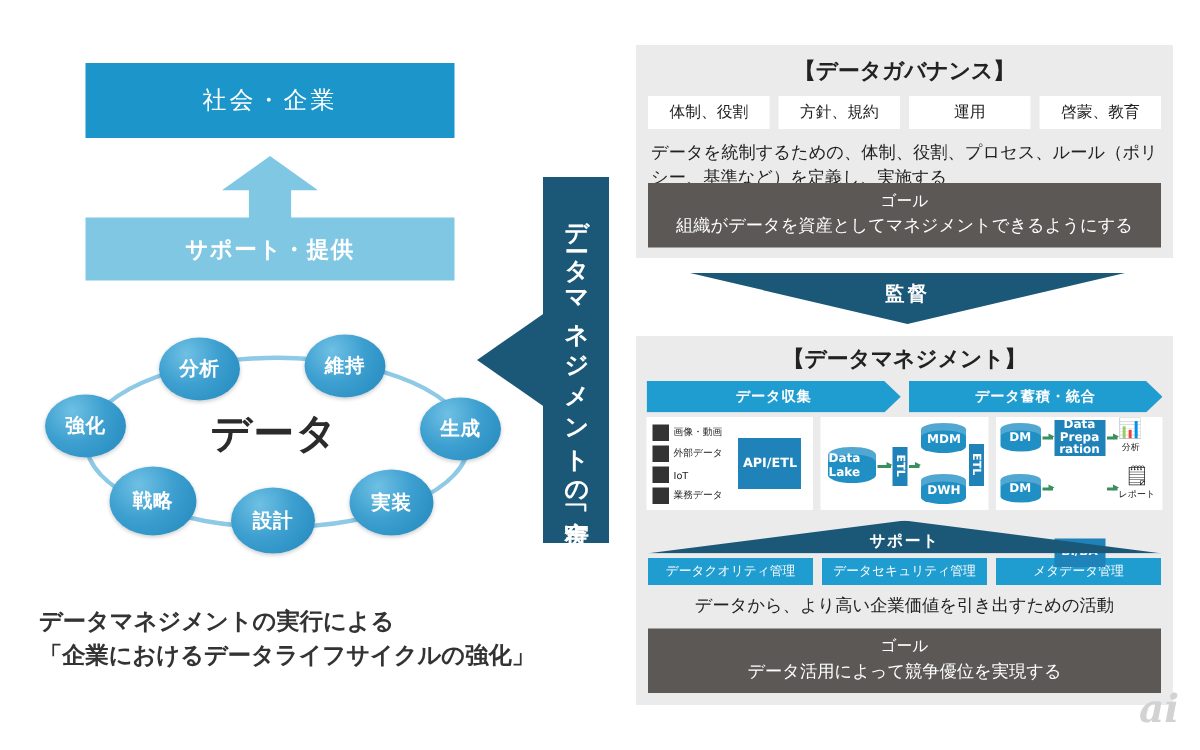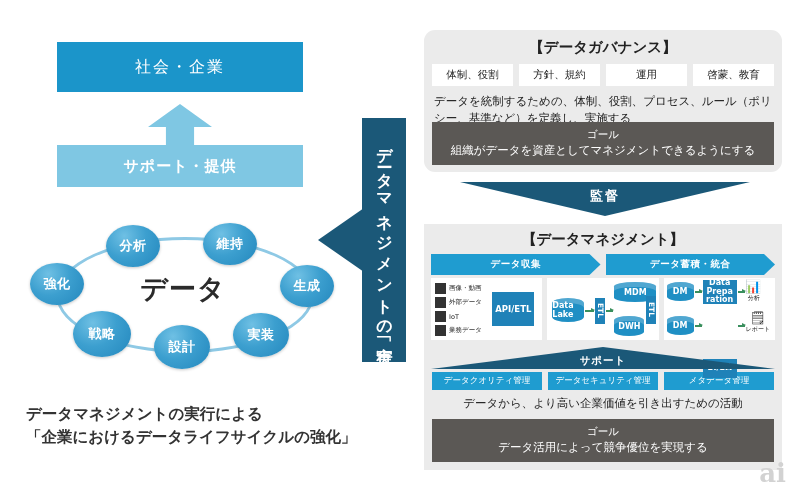--- a/index.html
+++ b/index.html
@@ -48,21 +48,21 @@
     background:#1b5878;display:flex;align-items:center;justify-content:center;}
   .banner span{writing-mode:vertical-rl;color:#fff;font-size:16px;font-weight:700;
     letter-spacing:3px;}
   .banner-arrow{position:absolute;left:318px;top:208px;width:46px;height:64px;
     background:#1b5878;clip-path:polygon(0% 50%,100% 0%,100% 100%);}
 
   
   .panel{position:absolute;background:#ebebeb;}
   .panel-title{text-align:center;font-size:14.5px;font-weight:700;color:#222;}
 
-  .gov{left:424px;top:30px;width:358px;height:142px;border-radius:11px;}
+  .gov{left:424px;top:30px;width:358px;height:142px;}
   .gov .panel-title{padding-top:8px;}
   .gov-tags{display:flex;gap:6px;padding:7px 8px 0 8px;}
   .gov-tags .tag{flex:1;background:#fff;text-align:center;font-size:10.5px;
     color:#222;padding:4px 0;white-space:nowrap;}
   .gov-desc{padding:7px 10px 0 10px;font-size:11.5px;line-height:1.5;color:#222;}
 
   .goal{background:#5b5855;color:#fff;text-align:center;padding:5px 0 6px;
     line-height:1.45;}
   .goal .g-l{font-size:10.5px;display:block;}
   .goal .g-t{font-size:11.5px;display:block;}
@@ -112,21 +112,21 @@
 
   .support-arrow{position:relative;margin:7px 7px 0 7px;height:22px;background:#1b5878;
     clip-path:polygon(50% 0%,100% 100%,0% 100%);display:flex;justify-content:center;}
   .support-arrow span{color:#fff;font-size:10.5px;font-weight:700;padding-top:7px;letter-spacing:1px;}
   .sup-row{display:flex;gap:6px;padding:3px 8px 0 8px;}
   .sup-row .tag{flex:1;background:#1f9cd0;color:#fff;text-align:center;font-size:8.5px;
     padding:3px 0;white-space:nowrap;}
   .dm-desc{text-align:center;font-size:11.5px;color:#222;padding-top:6px;}
   .dm-goal{position:absolute;left:8px;right:8px;bottom:8px;}
 
-  .watermark{position:absolute;right:14px;bottom:12px;font-size:26px;
+  .watermark{position:absolute;right:14px;bottom:12px;font-size:26px;font-style:italic;
     font-weight:700;color:#d2d2d2;font-family:"DejaVu Serif",serif;}
 </style>
 </head>
 <body>
 
 <div class="stage">
 
   <div class="society-box">
     <span>社会・企業</span>
   </div>
@@ -222,21 +222,21 @@
         <div class="apietl">API/ETL</div>
       </div>
 
       <div class="flow-cell">
         <div class="cyl" style="left:5px;top:20px;width:32px;height:24px;">
           <span>Data Lake</span>
         </div>
         <div class="arw" style="left:38px;top:32px;width:9px;"></div>
         <div class="vbox" style="left:48px;top:20px;width:10px;height:26px;writing-mode:vertical-rl;">ETL</div>
         <div class="arw" style="left:59px;top:32px;width:7px;"></div>
-        <div class="cyl" style="left:67px;top:4px;width:42px;height:20px;">
+        <div class="cyl" style="left:67px;top:4px;width:30px;height:20px;">
           <span>MDM</span>
         </div>
         <div class="cyl" style="left:67px;top:38px;width:30px;height:20px;">
           <span>DWH</span>
         </div>
         <div class="vbox" style="right:3px;top:18px;width:10px;height:28px;writing-mode:vertical-rl;">ETL</div>
       </div>
 
       <div class="flow-cell">
         <div class="cyl" style="left:3px;top:4px;width:27px;height:19px;">

